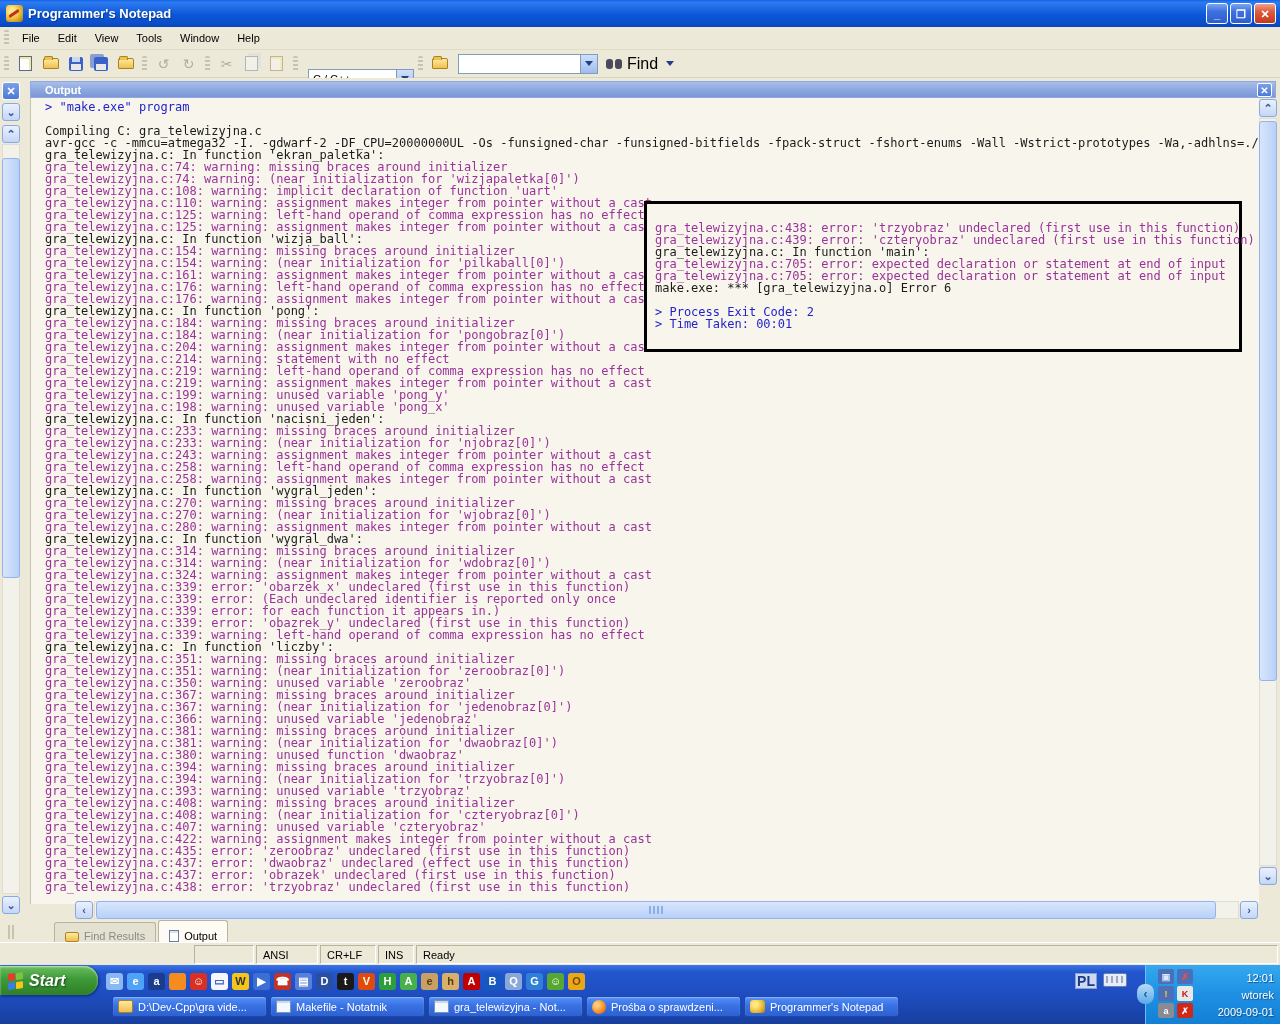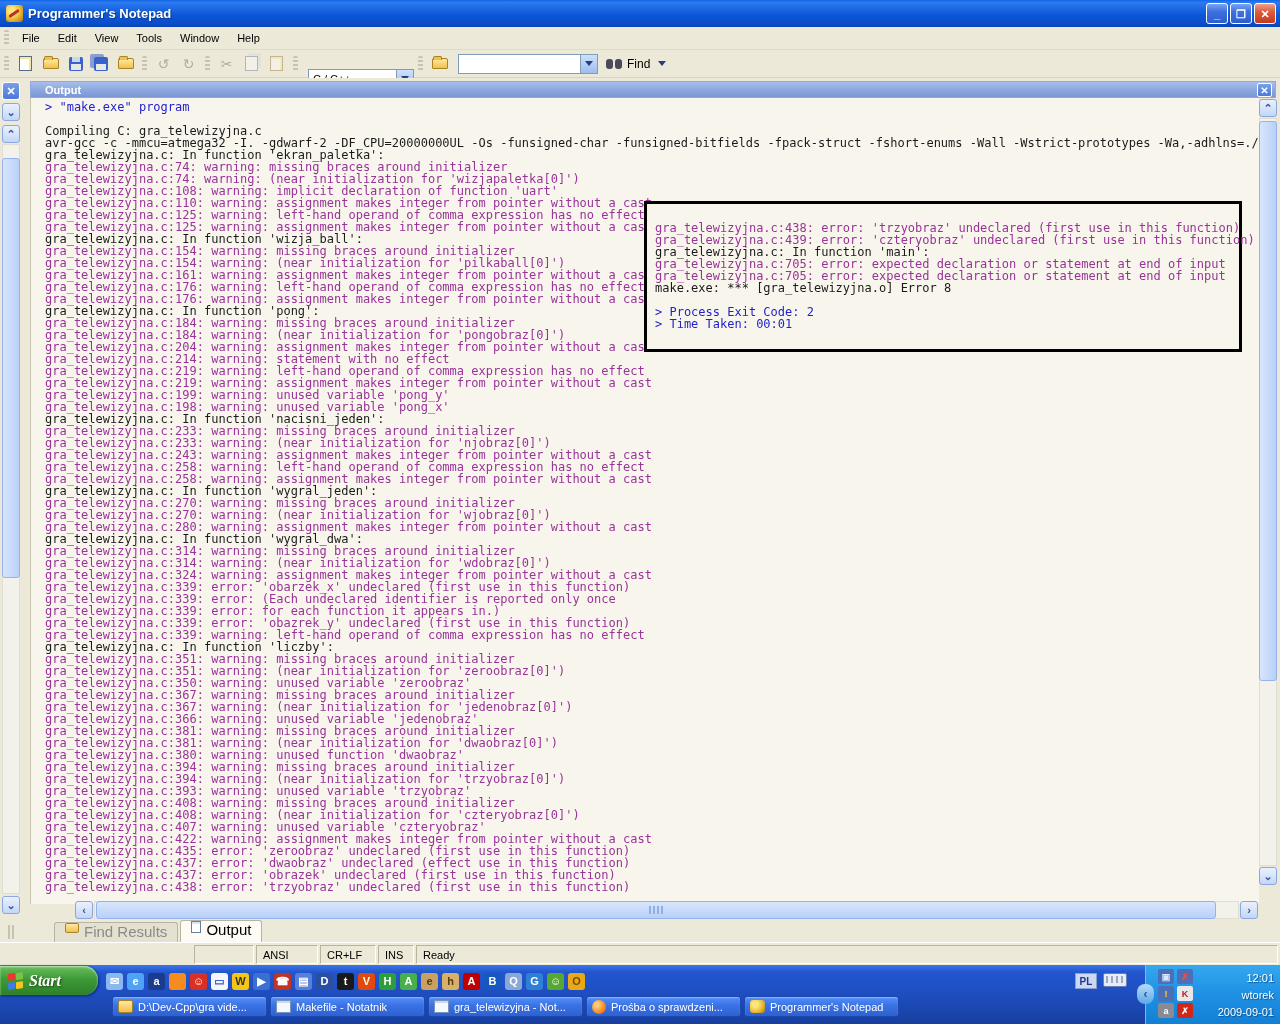--- a/index.html
+++ b/index.html
@@ -53,21 +53,21 @@
   .ticon-binoc::before, .ticon-binoc::after { content:""; position:absolute; top:0; width:7px; height:10px;
     background:#4A4A5A; border-radius:3px; }
   .ticon-binoc::before{ left:0; } .ticon-binoc::after{ right:0; }
   .combo { height:20px; background:#fff; border:1px solid #7F9DB9; display:flex; align-items:center; position:relative; }
   .combo .cval { flex:1; font-size:11px; padding-left:4px; color:#000; }
   .combo .cbtn { width:17px; height:18px; margin:0; background:linear-gradient(180deg,#CFE0FA,#9FBCEE);
     border-left:1px solid #7F9DB9; display:flex; align-items:center; justify-content:center; }
   .carrow { width:0; height:0; border-left:4px solid transparent; border-right:4px solid transparent; border-top:5px solid #204080; }
   #scheme-combo { width:106px; margin-left:6px;margin-top:30px; }
   #find-combo { width:140px; margin-left:6px; }
-  #find-button { display:flex; align-items:center; margin-left:8px; font-size:12px; color:#000; }
+  #find-button { display:flex; align-items:center; margin-left:8px; font-size:16px; color:#000; }
   #find-button .ticon-binoc{ margin-right:5px; }
   #find-caret { margin-left:8px; }
 
   
   #workrow { left:0; top:78px; width:1280px; height:842px; background:#ECE9D8; }
   
   .sq-btn { width:18px; height:18px; border:1px solid #89A8E0; border-radius:3px;
     background:linear-gradient(180deg,#EAF1FD,#C4D6F6); color:#3A5A9C; font-weight:bold; font-size:11px;
     display:flex; align-items:center; justify-content:center; }
   #dock-close { left:2px; top:4px; background:linear-gradient(180deg,#7AA0E8,#4C79D8); color:#fff; border-color:#fff; }
@@ -107,21 +107,21 @@
   #hsb-track { left:64px; top:820px; width:1145px; height:18px; background:#F2F1EA; border:1px solid #E0DED2; }
   #hsb-thumb { left:66px; top:820px; width:1120px; height:18px; border:1px solid #94B2EC; border-radius:3px;
     background:linear-gradient(180deg,#D8E6FC,#B8D0F8); display:flex; align-items:center; justify-content:center; }
   #hsb-grip { width:14px; height:8px;
     background:repeating-linear-gradient(90deg,#8FAEE8 0 2px,transparent 2px 4px); }
 
   
   #tabrow { left:0; top:920px; width:1280px; height:22px; background:#ECE9D8; display:flex; align-items:flex-end; }
   #tab-gripper { width:6px; height:14px; margin:0 10px 3px 8px;
     border-left:2px solid #C6C3AE; border-right:2px solid #C6C3AE; }
-  .tab { display:flex; align-items:flex-start; height:20px; padding:0 10px; font-size:15px; color:#8A8A8A;
+  .tab { display:flex; align-items:flex-end; height:20px; padding:0 10px; font-size:11px; color:#8A8A8A;
     border:1px solid #B8B4A0; border-bottom:none; border-radius:3px 3px 0 0; margin-right:2px; background:#E4E1D0; }
   .tab.active { background:#FDFBF4; color:#000; height:22px; }
   .tab .tfolder { width:14px; height:10px; margin-right:5px; background:linear-gradient(180deg,#FFE9A0,#F0C050);
     border:1px solid #A88420; border-radius:2px; }
   .tab .tdoc { width:10px; height:12px; margin-right:5px; background:#fff; border:1px solid #6A7CA0;
     box-shadow:inset 0 2px 0 #D8E4F8; }
 
   
   #statusbar { left:0; top:942px; width:1280px; height:23px; background:#ECE9D8; display:flex;
     border-top:1px solid #fff; padding-top:2px; }
@@ -130,21 +130,21 @@
   #sc-pos { width:190px;margin-top:40px; } #sc-gap{ width:60px; } #sc-enc { width:62px; } #sc-eol { width:56px; }
   #sc-ins { width:36px; } #sc-ready { flex:1; margin-right:2px; }
 
   
   #taskbar { left:0; top:965px; width:1280px; height:59px;
     background:linear-gradient(180deg,#3C76E8 0%,#2256CE 12%,#1E4DC0 50%,#173F9E 100%); }
   #start-button { left:0; top:1px; width:98px; height:29px; border-radius:0 14px 14px 0;
     background:linear-gradient(180deg,#6CBE60 0%,#3D9A37 45%,#2E7F28 100%);
     box-shadow:inset 0 1px 2px #BFE8B8, 1px 1px 3px #0A2A70;
     display:flex; align-items:center; color:#fff; font-weight:bold; font-style:italic; font-size:16px;
-    padding-left:8px; text-shadow:1px 1px 2px #1A4A16;font-family:Liberation Serif, serif; }
+    padding-left:8px; text-shadow:1px 1px 2px #1A4A16; }
   #start-flag { width:16px; height:16px; margin-right:5px; display:grid; grid-template-columns:7px 7px; gap:1px; transform:skewY(-6deg); }
   #start-flag i { height:7px; border-radius:1px; }
   #start-flag i:nth-child(1){background:#E83A2A;} #start-flag i:nth-child(2){background:#7DC242;}
   #start-flag i:nth-child(3){background:#3A7DE8;} #start-flag i:nth-child(4){background:#F5C518;}
 
   #quicklaunch { left:106px; top:3px; height:26px; display:flex; align-items:center; gap:4px; position:absolute; }
   .ql { width:17px; height:17px; border-radius:3px; display:flex; align-items:center; justify-content:center;
     font-size:11px; font-weight:bold; color:#fff; }
 
   #taskbuttons { left:112px; top:31px; height:25px; display:flex; gap:3px; position:absolute; }
@@ -153,21 +153,21 @@
     box-shadow:inset 0 1px 1px #8AB4FA; display:flex; align-items:center; padding:0 5px;
     color:#fff; font-size:11px; white-space:nowrap; overflow:hidden; }
   .taskbtn .ticon { width:15px; height:13px; margin-right:5px; flex:none; }
   .ticon.folder { background:linear-gradient(180deg,#FFE9A0,#F0C050); border:1px solid #A88420; border-radius:2px; }
   .ticon.notepad { background:#F4F8FF; border:1px solid #7A92B8; box-shadow:inset 0 2px 0 #C8D8F0; }
   .ticon.firefox { width:14px; height:14px; border-radius:50%;
     background:radial-gradient(circle at 35% 35%, #FFD080 10%, #F68B1F 60%, #D05A10 100%); border:none; }
   .ticon.pn { background:radial-gradient(circle at 35% 35%, #FFE680 20%, #E8B830 60%, #A07818 100%); border-radius:3px; }
 
   #tray-dark { left:1075px; top:0; width:70px; height:59px; display:flex; align-items:flex-start; gap:6px; padding-top:8px; position:absolute; }
-  #lang-ind { width:22px; height:16px; background:#CDD9F0; color:#1A3A8C; font-size:10px; font-weight:bold;
+  #lang-ind { width:22px; height:16px; background:#CDD9F0; color:#1A3A8C; font-size:14px; font-weight:bold;
     display:flex; align-items:center; justify-content:center; border:1px solid #8AA0D0; }
   #kbd-icon { width:24px; height:14px; background:#E8ECF4; border:1px solid #6A80B0; border-radius:2px;
     background-image:repeating-linear-gradient(90deg,#9AA8C8 0 2px,transparent 2px 5px); background-size:80% 60%;
     background-repeat:no-repeat; background-position:center; }
   #tray { left:1145px; top:0; width:135px; height:59px;
     background:linear-gradient(180deg,#35A8F0 0%,#1E90E4 50%,#1280D4 100%);
     border-left:1px solid #68C0F8; position:absolute; }
   #tray-chevron { position:absolute; left:-9px; top:19px; width:17px; height:20px; border-radius:8px;
     background:linear-gradient(180deg,#B8DCF8,#5AA8E8); color:#1A5A9C; font-weight:bold; font-size:12px;
     display:flex; align-items:center; justify-content:center; }
@@ -348,21 +348,21 @@
             <div class="oline c-p">gra_telewizyjna.c:437: error: 'obrazek' undeclared (first use in this function)</div>
             <div class="oline c-p">gra_telewizyjna.c:438: error: 'trzyobraz' undeclared (first use in this function)</div>
           </div>
         <div id="overlay-box">
           <div id="overlay-lines">
               <div class="oline c-p">gra_telewizyjna.c:438: error: 'trzyobraz' undeclared (first use in this function)</div>
               <div class="oline c-p">gra_telewizyjna.c:439: error: 'czteryobraz' undeclared (first use in this function)</div>
               <div class="oline c-k">gra_telewizyjna.c: In function 'main':</div>
               <div class="oline c-p">gra_telewizyjna.c:705: error: expected declaration or statement at end of input</div>
               <div class="oline c-p">gra_telewizyjna.c:705: error: expected declaration or statement at end of input</div>
-              <div class="oline c-k">make.exe: *** [gra_telewizyjna.o] Error 8</div>
+              <div class="oline c-k">make.exe: *** [gra_telewizyjna.o] Error 6</div>
               <div class="oline c-k">&nbsp;</div>
               <div class="oline c-b">&gt; Process Exit Code: 2</div>
               <div class="oline c-b">&gt; Time Taken: 00:01</div>
             </div>
         </div>
       </div>
       <div id="rsb-up" class="sq-btn abs">⌃</div>
       <div id="rsb-track" class="abs"></div>
       <div id="rsb-thumb" class="abs"></div>
       <div id="rsb-down" class="sq-btn abs">⌄</div>

